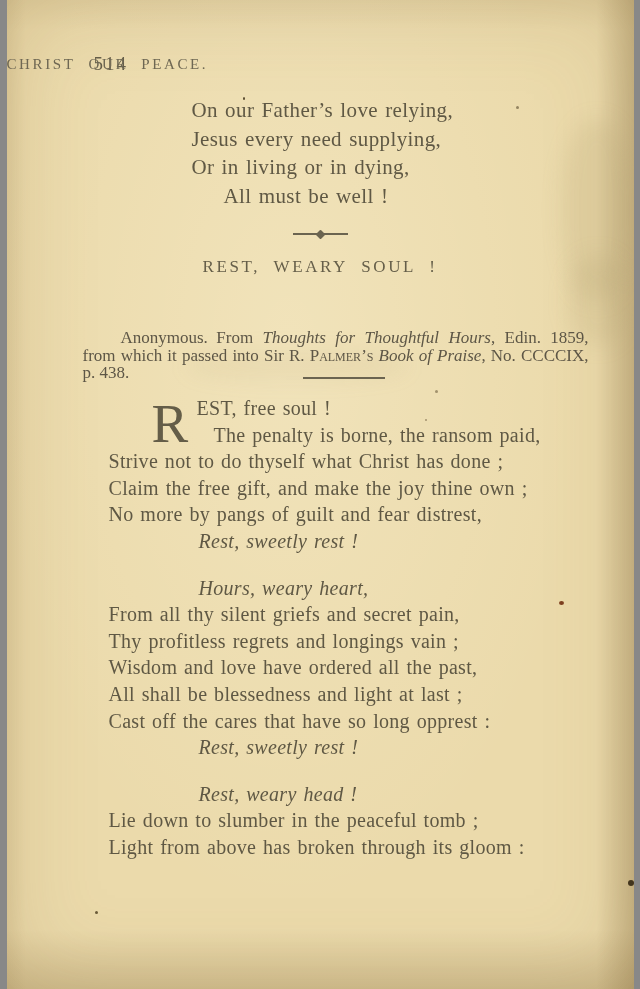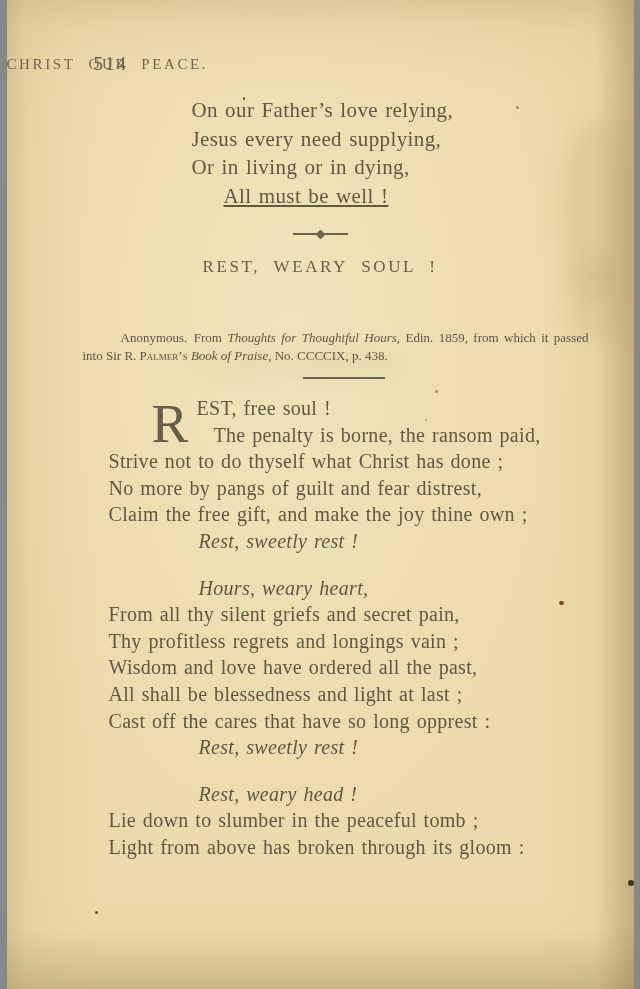--- a/index.html
+++ b/index.html
@@ -27,41 +27,41 @@
     position: absolute; left: 0; right: 0; top: 56px;
     text-align: left; font-size: 15px;
     letter-spacing: 2.6px; word-spacing: 7px; color:#6e6753;
   }
   
   .opening-verse {
     position: absolute; left: 185px; top: 96px;
     font-size: 21px; line-height: 28.5px; letter-spacing: 0.4px; word-spacing: 1.5px;
   }
   .vline { white-space: nowrap; }
-  .vlast { margin-left: 32px; text-decoration: underline; }
+  .vlast { margin-left: 32px; }
   
   .divider {
     position: absolute; left: 0; right: 0; top: 228px;
     display: flex; justify-content: center; align-items: center; height: 12px;
   }
   .divline { width: 25px; height: 2px; background: #6b6450; }
   .divdiamond {
     width: 7px; height: 7px; background: #6b6450;
     transform: rotate(45deg); margin: 0 -1px; border-radius: 1px;
   }
   
   .hymn-title {
     position: absolute; left: 0; right: 0; top: 257px; margin: 0;
     text-align: center; font-size: 17px; font-weight: normal;
     letter-spacing: 2.6px; word-spacing: 7px; color:#655e49;
   }
   
   .attribution {
     position: absolute; left: 76px; top: 329px; width: 506px; margin: 0;
-    font-size: 13px; line-height: 17.5px;
+    font-size: 17px; line-height: 17.5px;
     text-align: justify; text-indent: 38px; color:#5d5646;font-family:Liberation Serif, serif;
   }
   .attribution .it { font-style: italic; }
   .attribution .sc { font-variant: small-caps; }
   .rule {
     position: absolute; left: 296px; top: 377px; width: 82px; height: 1.5px;
     background: #6b6450;
   }
   
   .poem {
@@ -127,22 +127,22 @@
 
   <div class="poem">
 
     <div class="stanza">
       <div class="dc-block">
         <span class="dropcap">R</span>
         <div class="pline">EST, free soul !</div>
         <div class="pline hang">The penalty is borne, the ransom paid,</div>
       </div>
       <div class="pline">Strive not to do thyself what Christ has done ;</div>
+      <div class="pline">Claim the free gift, and make the joy thine own ;</div>
       <div class="pline">No more by pangs of guilt and fear distrest,</div>
-      <div class="pline">Claim the free gift, and make the joy thine own ;</div>
       <div class="pline ind">Rest, sweetly rest !</div>
     </div>
 
     <div class="stanza">
       <div class="pline ind">Hours, weary heart,</div>
       <div class="pline">From all thy silent griefs and secret pain,</div>
       <div class="pline">Thy profitless regrets and longings vain ;</div>
       <div class="pline">Wisdom and love have ordered all the past,</div>
       <div class="pline">All shall be blessedness and light at last ;</div>
       <div class="pline">Cast off the cares that have so long opprest :</div>

